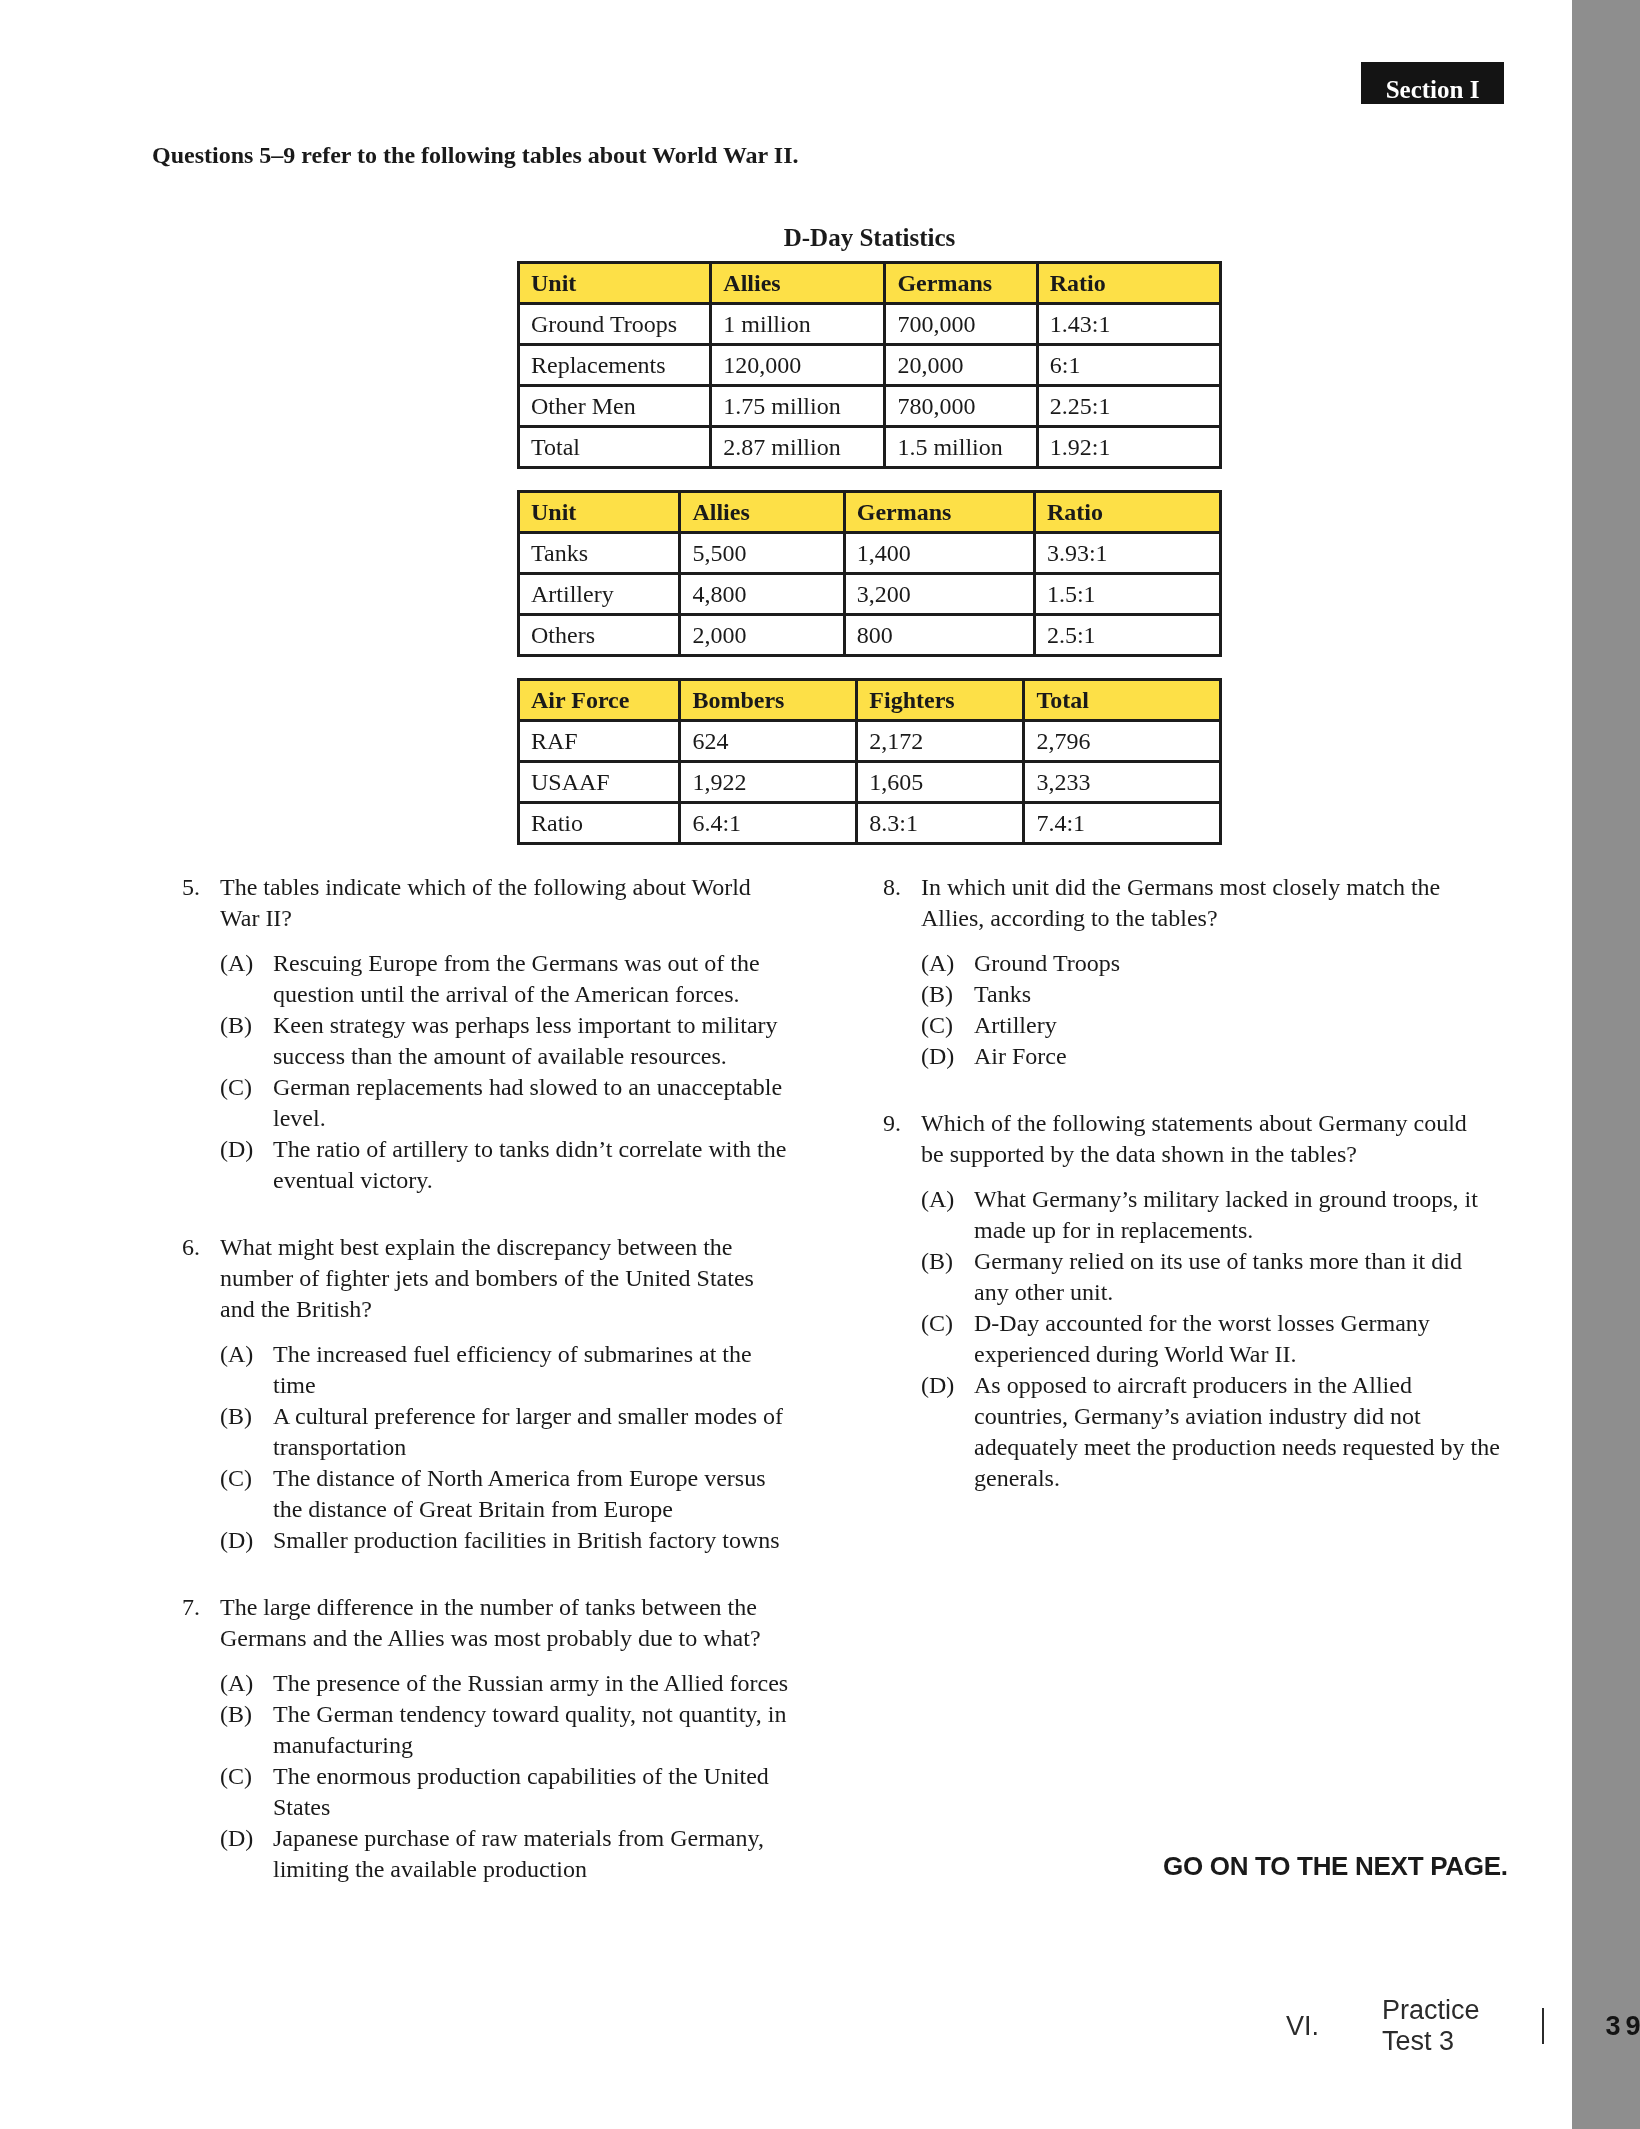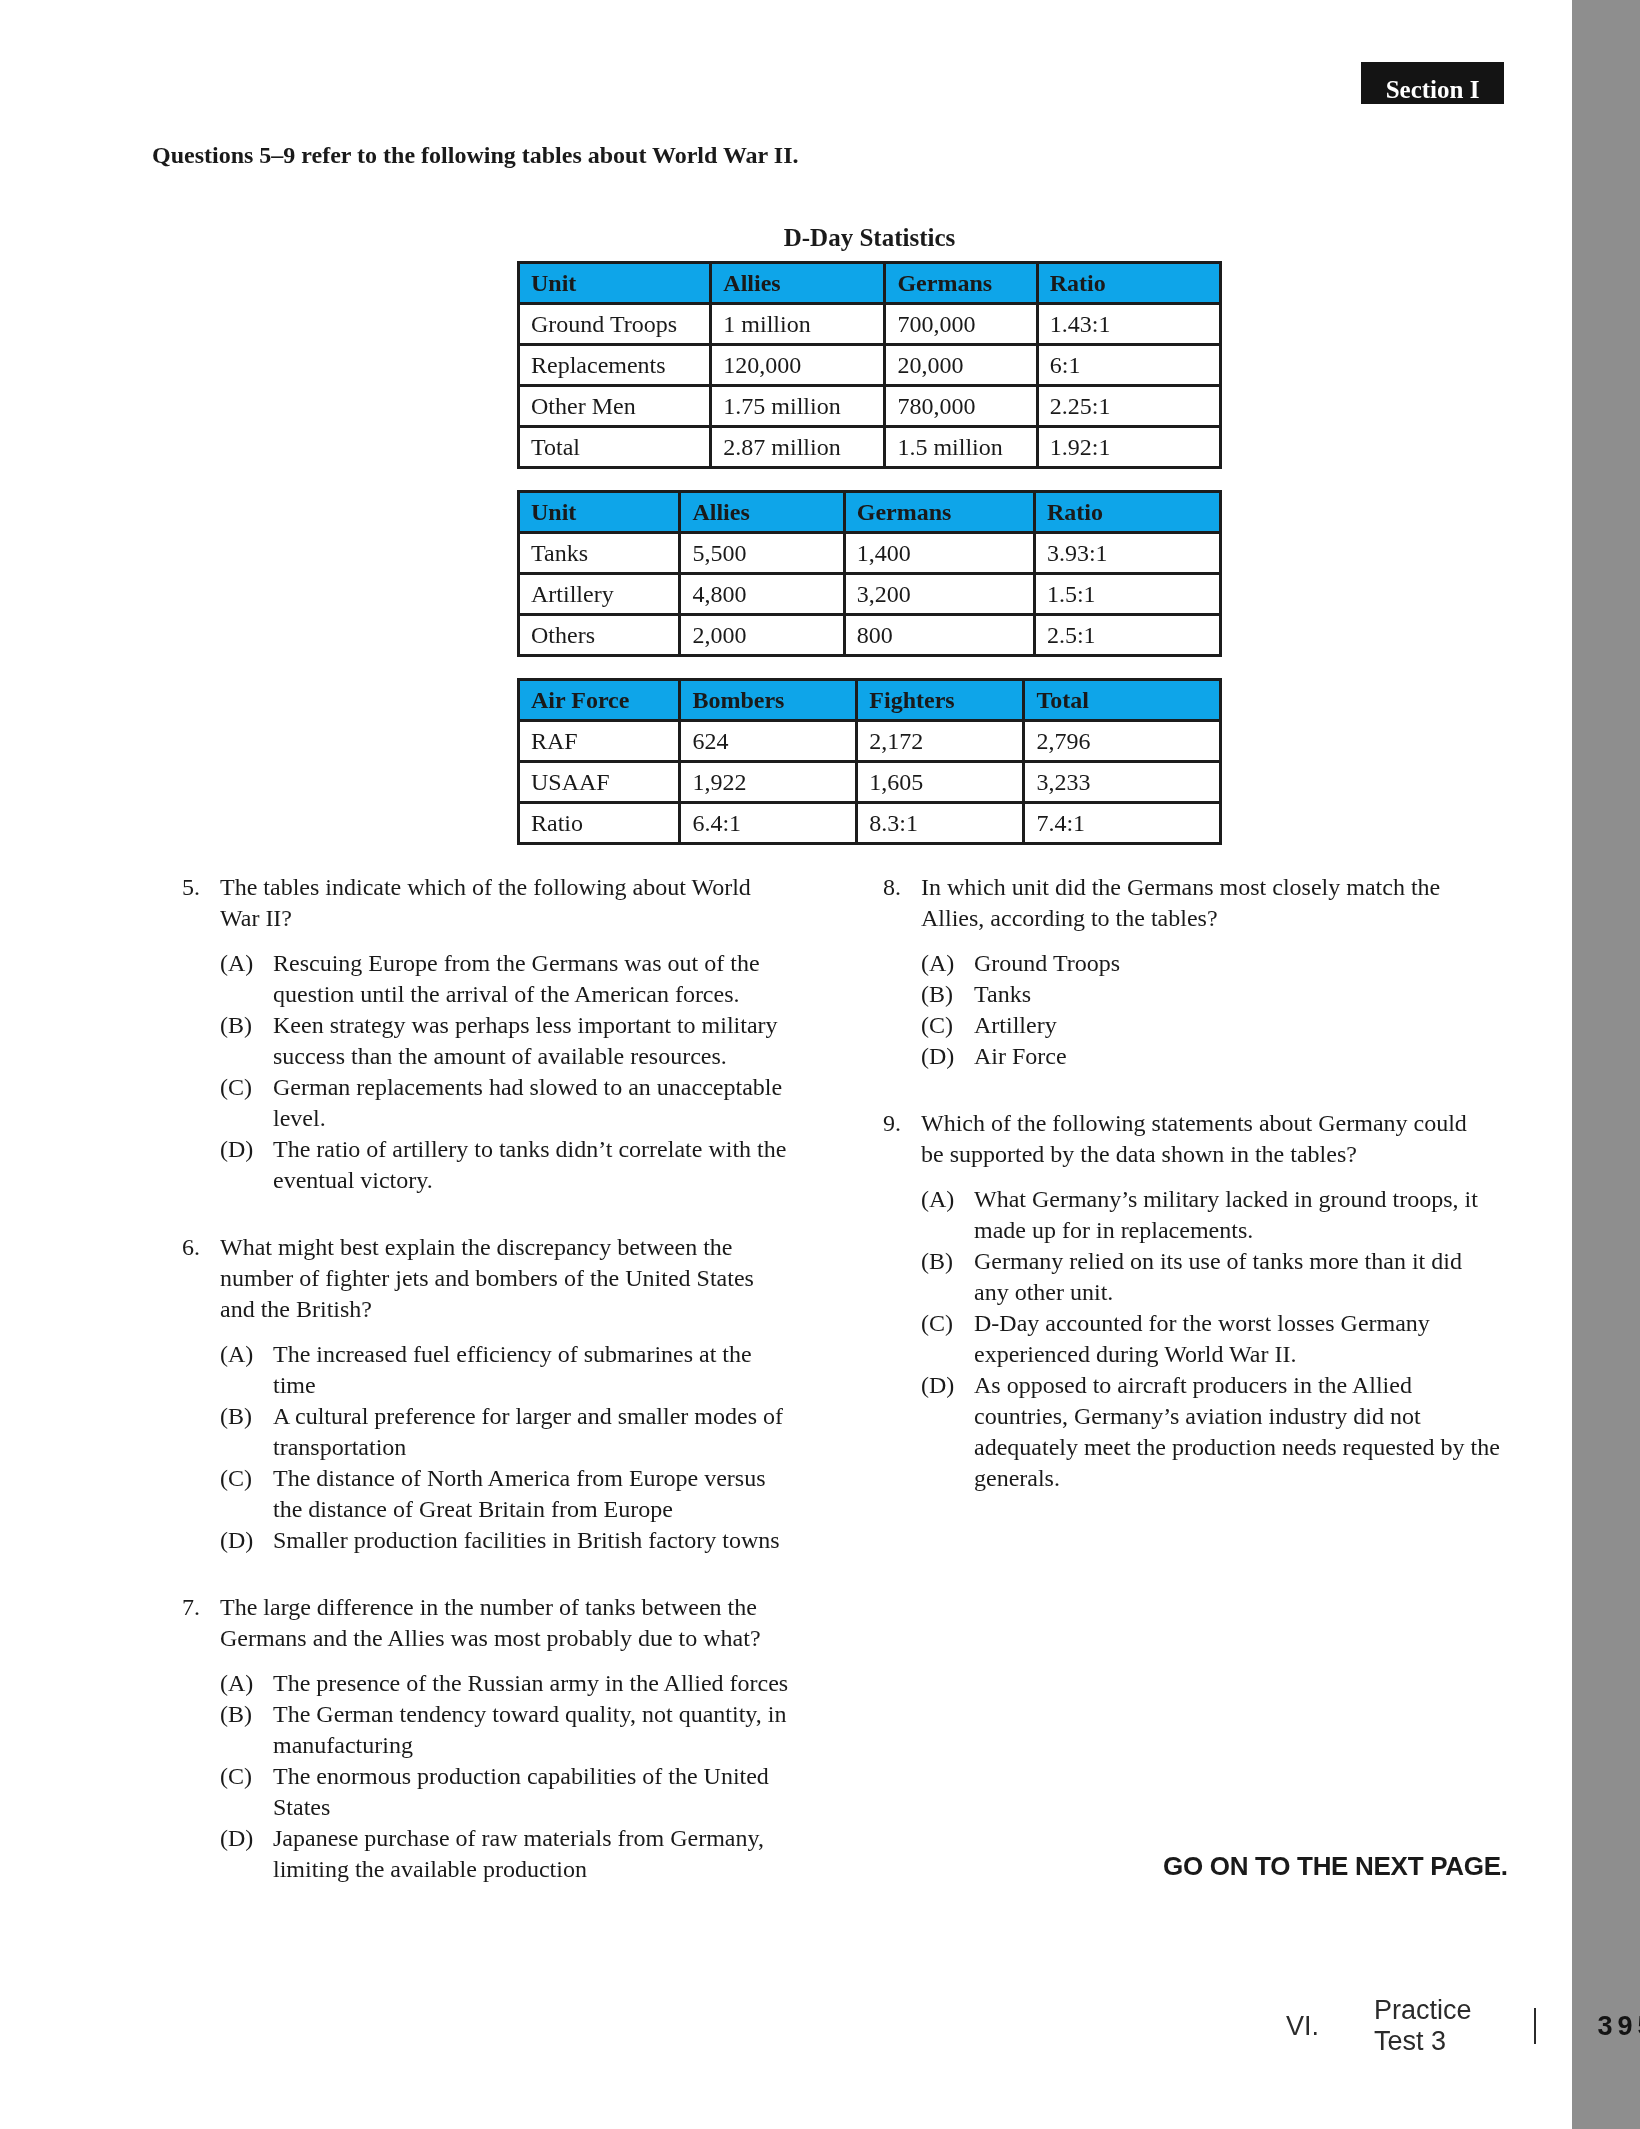--- a/index.html
+++ b/index.html
@@ -15,21 +15,21 @@
   }
   .intro { position:absolute; left:152px; top:142px; font-size:24px; font-weight:bold; }
 
   .tables-area { position:absolute; left:485px; top:224px; width:705px;margin-left:32px; }
   .tables-title { text-align:center; font-weight:bold; font-size:25px; margin:0 0 9px 0; }
   table.stats { border-collapse:collapse; width:100%; margin:0 0 21px 0; table-layout:fixed; }
   table.stats th, table.stats td {
     border:3px solid #1c1c1c; padding:1px 11px; height:36px;
     font-size:24px; text-align:left; vertical-align:middle; overflow:hidden; white-space:nowrap;
   }
-  table.stats th { background:#0ea5e9; font-weight:bold; }
+  table.stats th { background:#fde047; font-weight:bold; }
 
   .questions-col { position:absolute; top:872px; width:620px; font-size:24px; line-height:31px; }
   .col-left  { left:182px; }
   .col-right { left:883px; }
   .question { display:flex; margin-bottom:36px; }
   .qnum { width:38px; flex:none; }
   .qbody { flex:1; }
   .qtext { max-width:562px; }
   .options { margin-top:14px; }
   .option { display:flex; }
@@ -40,21 +40,21 @@
     position:absolute; left:1163px; top:1851px;
     font-family:"Liberation Sans", sans-serif; font-weight:bold; font-size:26px; letter-spacing:-0.3px;
     color:#1a1a1a;
   }
   .footer {
     position:absolute; left:1286px; top:2007px; height:38px;
     display:flex; align-items:center;
     font-family:"Liberation Sans", sans-serif; font-size:27px; color:#2b2b2b;gap:40px;
   }
   .footer-chapter { margin-right:15px; }
-  .footer-book { margin-right:22px; }
+  .footer-book { margin-right:22px;margin-left:8px; }
   .footer-sep { width:2px; height:36px; background:#2b2b2b; margin-right:22px; }
   .footer-page { font-weight:bold; letter-spacing:5px; color:#141414; }
 </style>
 </head>
 <body>
 
 <div class="page">
 
   <div class="edge-bar"></div>
 

